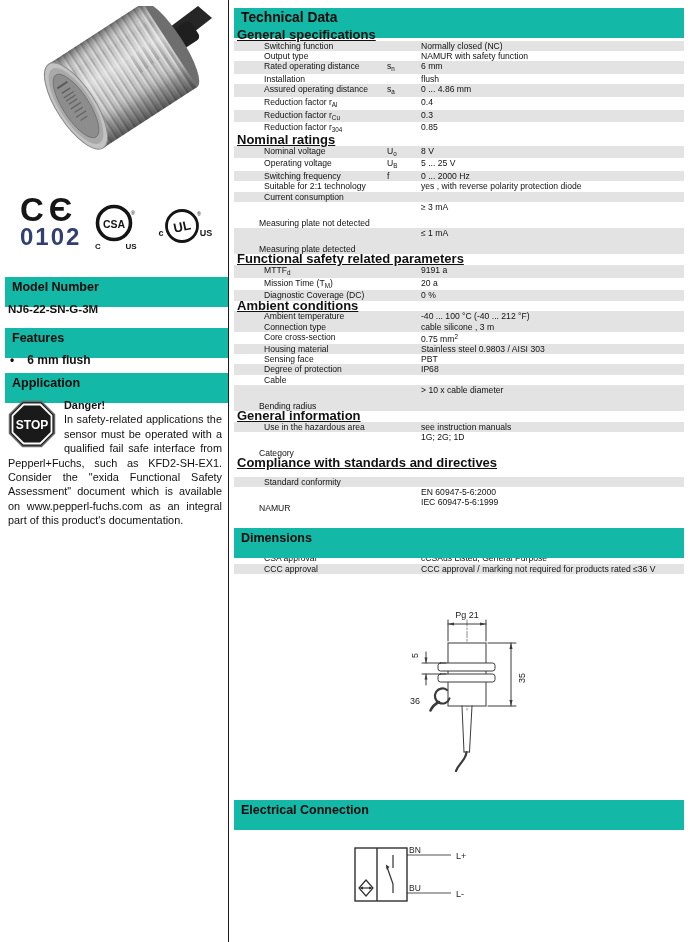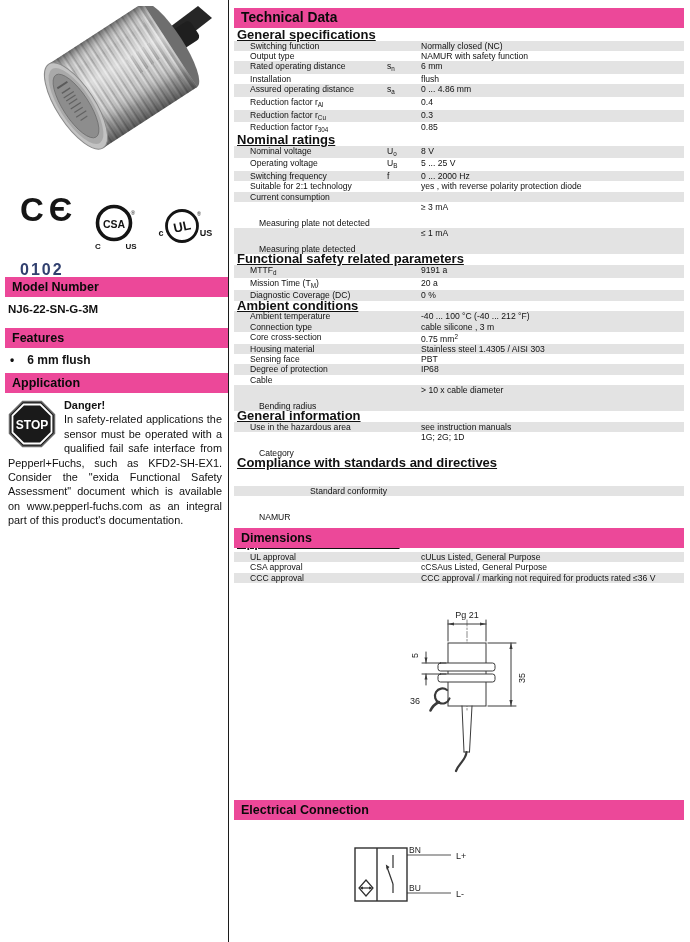--- a/index.html
+++ b/index.html
@@ -2,47 +2,47 @@
 <html><head>
 <meta charset="utf-8">
 <style>
   html,body{margin:0;padding:0;}
   body{width:690px;height:942px;position:relative;background:#ffffff;
        font-family:"Liberation Sans",sans-serif;color:#111;overflow:hidden;}
   .abs{position:absolute;}
   
   #divider{left:228px;top:0;width:1px;height:942px;background:#1c1c1c;}
   
-  .bar{background:#ec4899;color:#0a0a0a;font-weight:bold;box-sizing:border-box;
-       height:20px;padding:3px 0 0 7px;font-size:12.5px;line-height:14px;}
+  .bar{background:#14b8a6;color:#0a0a0a;font-weight:bold;box-sizing:border-box;
+       height:30px;padding:3px 0 0 7px;font-size:12.5px;line-height:14px;}
   .bar.big{font-size:13.8px;}
   
   #photo{left:12px;top:6px;width:200px;height:170px;}
   #ce{left:20px;top:194px;width:62px;text-align:left;}
   #ce .mark{font-size:33px;font-weight:bold;letter-spacing:5px;line-height:32px;color:#161616;}
-  #ce .num{font-size:16px;font-weight:bold;letter-spacing:2px;color:#31406f;line-height:22px;margin-top:33px;}
+  #ce .num{font-size:24px;font-weight:bold;letter-spacing:2px;color:#31406f;line-height:22px;}
   #csa{left:92px;top:202px;}
   #ul{left:150px;top:206px;}
   #bar-model{left:5px;top:277px;width:223px;}
   #model-number{left:8px;top:303px;font-size:11.5px;font-weight:bold;}
   #bar-features{left:5px;top:328px;width:223px;}
   #feature-item{left:10px;top:353px;font-size:12px;font-weight:bold;}
   #feature-item .blt::before{content:"•";}
   #feature-item .blt{margin-right:13px;}
   #bar-application{left:5px;top:373px;width:223px;}
   #danger{left:8px;top:398px;width:214px;font-size:10.9px;line-height:14.4px;text-align:justify;}
   #danger svg{float:left;margin:2px 8px 2px 0;}
   #danger .danger-title{font-weight:bold;}
   
   #bar-tech{left:234px;top:8px;width:450px;}
   #tech-table{left:234px;top:30px;width:450px;}
   .thead{font-size:13px;line-height:10.8px;font-weight:bold;padding-left:3px;text-decoration:underline;}
   .trow{display:flex;min-height:10.2px;font-size:8.6px;line-height:10.2px;}
   .trow.shade{background:#e3e3e3;}
-  .trow .lab{width:153px;padding-left:16px;box-sizing:border-box;flex:none;}
+  .trow .lab{width:153px;padding-left:30px;box-sizing:border-box;flex:none;}
   .trow .lab.i2{padding-left:25px;margin-top:16px;}
   .trow .sym{width:34px;flex:none;}
   .trow .val{flex:1;}
   .vline{line-height:10.2px;}
   sub{font-size:6.3px;vertical-align:-1.5px;}
   sup{font-size:6.3px;vertical-align:3px;}
   #bar-dim{left:234px;top:528px;width:450px;}
   #dim-draw{left:398px;top:606px;}
   #bar-elec{left:234px;top:800px;width:450px;}
   #elec-draw{left:352px;top:842px;}
@@ -296,21 +296,21 @@
       <div class="lab">Core cross-section</div>
       <div class="sym"></div>
       <div class="val">
         <div class="vline">0.75 mm<sup>2</sup></div>
       </div>
     </div>
     <div class="trow shade">
       <div class="lab">Housing material</div>
       <div class="sym"></div>
       <div class="val">
-        <div class="vline">Stainless steel 1.4305 / AISI 303</div>
+        <div class="vline">Stainless steel 0.9803 / AISI 303</div>
       </div>
     </div>
     <div class="trow">
       <div class="lab">Sensing face</div>
       <div class="sym"></div>
       <div class="val">
         <div class="vline">PBT</div>
       </div>
     </div>
     <div class="trow shade">
@@ -343,30 +343,34 @@
       </div>
     </div>
     <div class="trow">
       <div class="lab i2">Category</div>
       <div class="sym"></div>
       <div class="val">
         <div class="vline">1G; 2G; 1D</div>
       </div>
     </div>
     <div class="thead">Compliance with standards and directives</div>
-    <div class="trow shade" style="margin-top: 17px; text-align: right;">
+    <div class="trow shade" style="margin-top: 8px;">
       <div class="lab">Standard conformity</div>
       <div class="sym"></div>
       <div class="val">
         <div class="vline">&nbsp;</div>
       </div>
     </div>
     <div class="trow">
       <div class="lab i2">NAMUR</div>
       <div class="sym"></div>
+      <div class="val">
+        <div class="vline">EN 60947-5-6:2000</div>
+        <div class="vline">IEC 60947-5-6:1999</div>
+      </div>
     </div>
     <div class="thead" style="margin-top: 16px;">Approvals and certificates</div>
     <div class="trow shade" style="margin-top: 3px;">
       <div class="lab">UL approval</div>
       <div class="sym"></div>
       <div class="val">
         <div class="vline">cULus Listed, General Purpose</div>
       </div>
     </div>
     <div class="trow">

